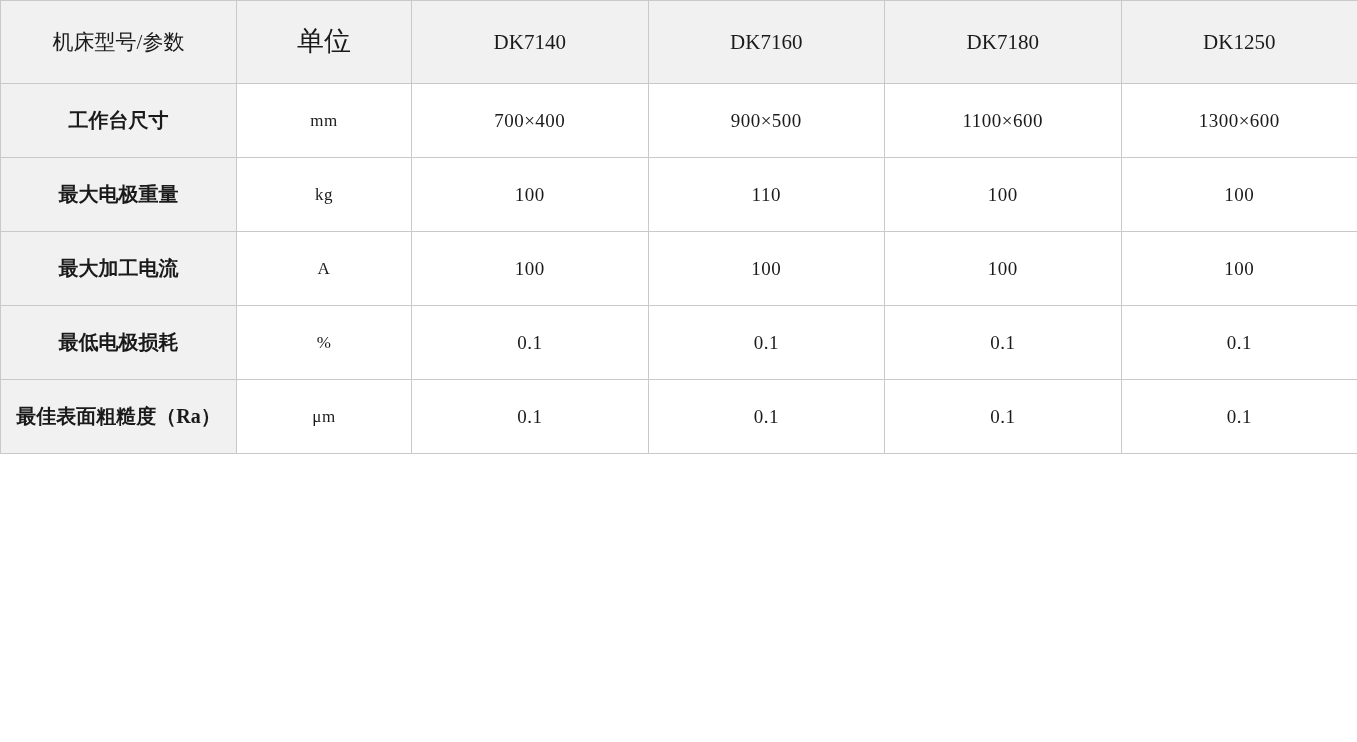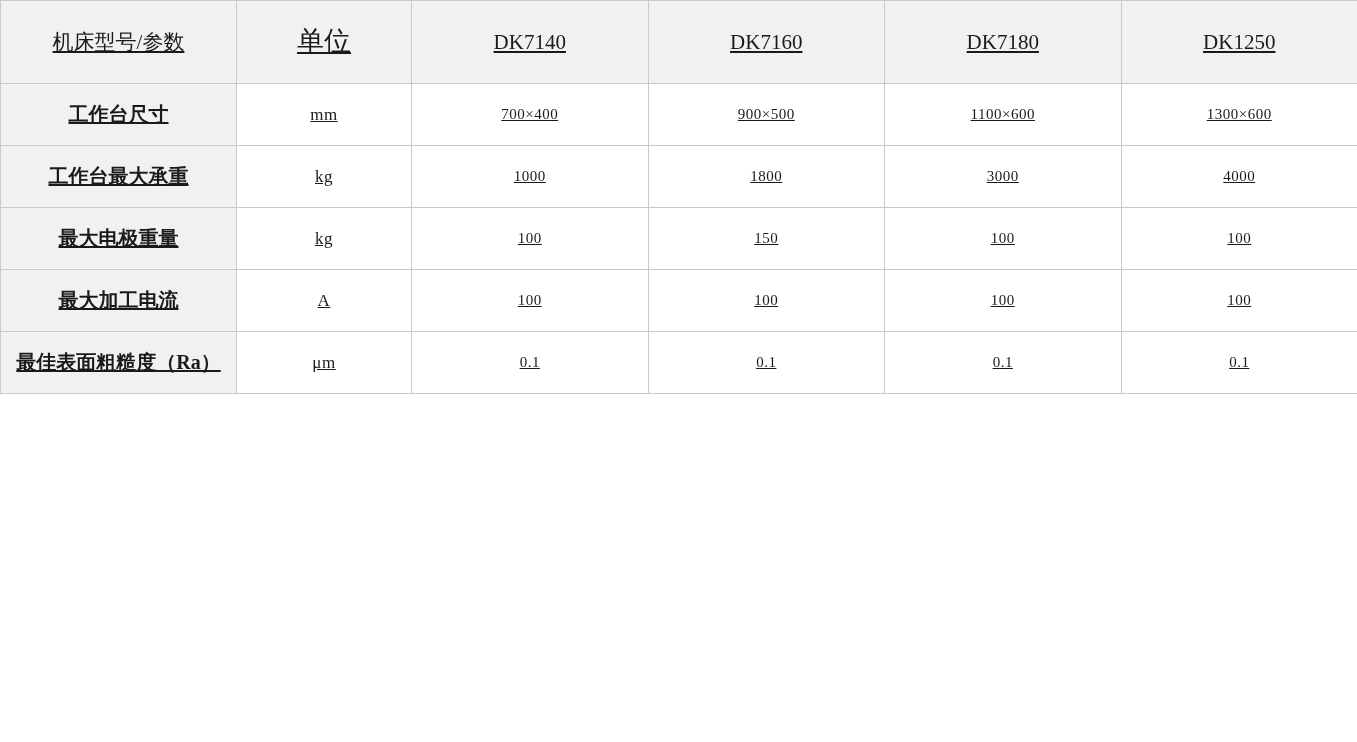--- a/index.html
+++ b/index.html
@@ -24,53 +24,52 @@
   .spec-table col.c-model { width: 236.5px; }
 
   .spec-table th,
   .spec-table td {
     border: 1px solid #c9c9c9;
     text-align: center;
     vertical-align: middle;
     padding: 4px 4px;
     line-height: 1.25;
     font-weight: normal;
-    text-decoration: underline;
   }
   
   .spec-table {
     border: 1px solid #bdbdbd;
   }
 
   
   thead th {
     background: #f1f1f1;
     font-weight: bold;
     font-size: 21px;
     height: 74px;
   }
   thead th.unit-head {
     font-size: 27px;
   }
 
   
-  tbody tr { height: 62px; }
+  tbody tr { height: 74px; }
   tbody td.param-cell {
     background: #f1f1f1;
     font-weight: bold;
     font-size: 20px;
   }
   tbody td.unit-cell {
     background: #ffffff;
     font-size: 17px;
     letter-spacing: 0.5px;
   }
   tbody td.value-cell {
     background: #ffffff;
-    font-size: 15px;
+    font-size: 19px;
     letter-spacing: 0.5px;
   }
   tbody td.value-cell.cjk {
     font-size: 20px;
     letter-spacing: 0;
   }
 </style>
 </head>
 <body>
 
@@ -96,42 +95,42 @@
   <tbody>
     <tr>
       <td class="param-cell">工作台尺寸</td>
       <td class="unit-cell">mm</td>
       <td class="value-cell">700×400</td>
       <td class="value-cell">900×500</td>
       <td class="value-cell">1100×600</td>
       <td class="value-cell">1300×600</td>
     </tr>
     <tr>
-      <td class="param-cell">工作台最大承重</td>
-      <td class="unit-cell">kg</td>
-      <td class="value-cell">1000</td>
-      <td class="value-cell">1800</td>
-      <td class="value-cell">3000</td>
-      <td class="value-cell">4000</td>
-    </tr>
-    <tr>
       <td class="param-cell">最大电极重量</td>
       <td class="unit-cell">kg</td>
       <td class="value-cell">100</td>
-      <td class="value-cell">150</td>
+      <td class="value-cell">110</td>
       <td class="value-cell">100</td>
       <td class="value-cell">100</td>
     </tr>
     <tr>
       <td class="param-cell">最大加工电流</td>
       <td class="unit-cell">A</td>
       <td class="value-cell">100</td>
       <td class="value-cell">100</td>
       <td class="value-cell">100</td>
       <td class="value-cell">100</td>
+    </tr>
+    <tr>
+      <td class="param-cell">最低电极损耗</td>
+      <td class="unit-cell">%</td>
+      <td class="value-cell">0.1</td>
+      <td class="value-cell">0.1</td>
+      <td class="value-cell">0.1</td>
+      <td class="value-cell">0.1</td>
     </tr>
     <tr>
       <td class="param-cell">最佳表面粗糙度（Ra）</td>
       <td class="unit-cell">μm</td>
       <td class="value-cell">0.1</td>
       <td class="value-cell">0.1</td>
       <td class="value-cell">0.1</td>
       <td class="value-cell">0.1</td>
     </tr>
   </tbody>

